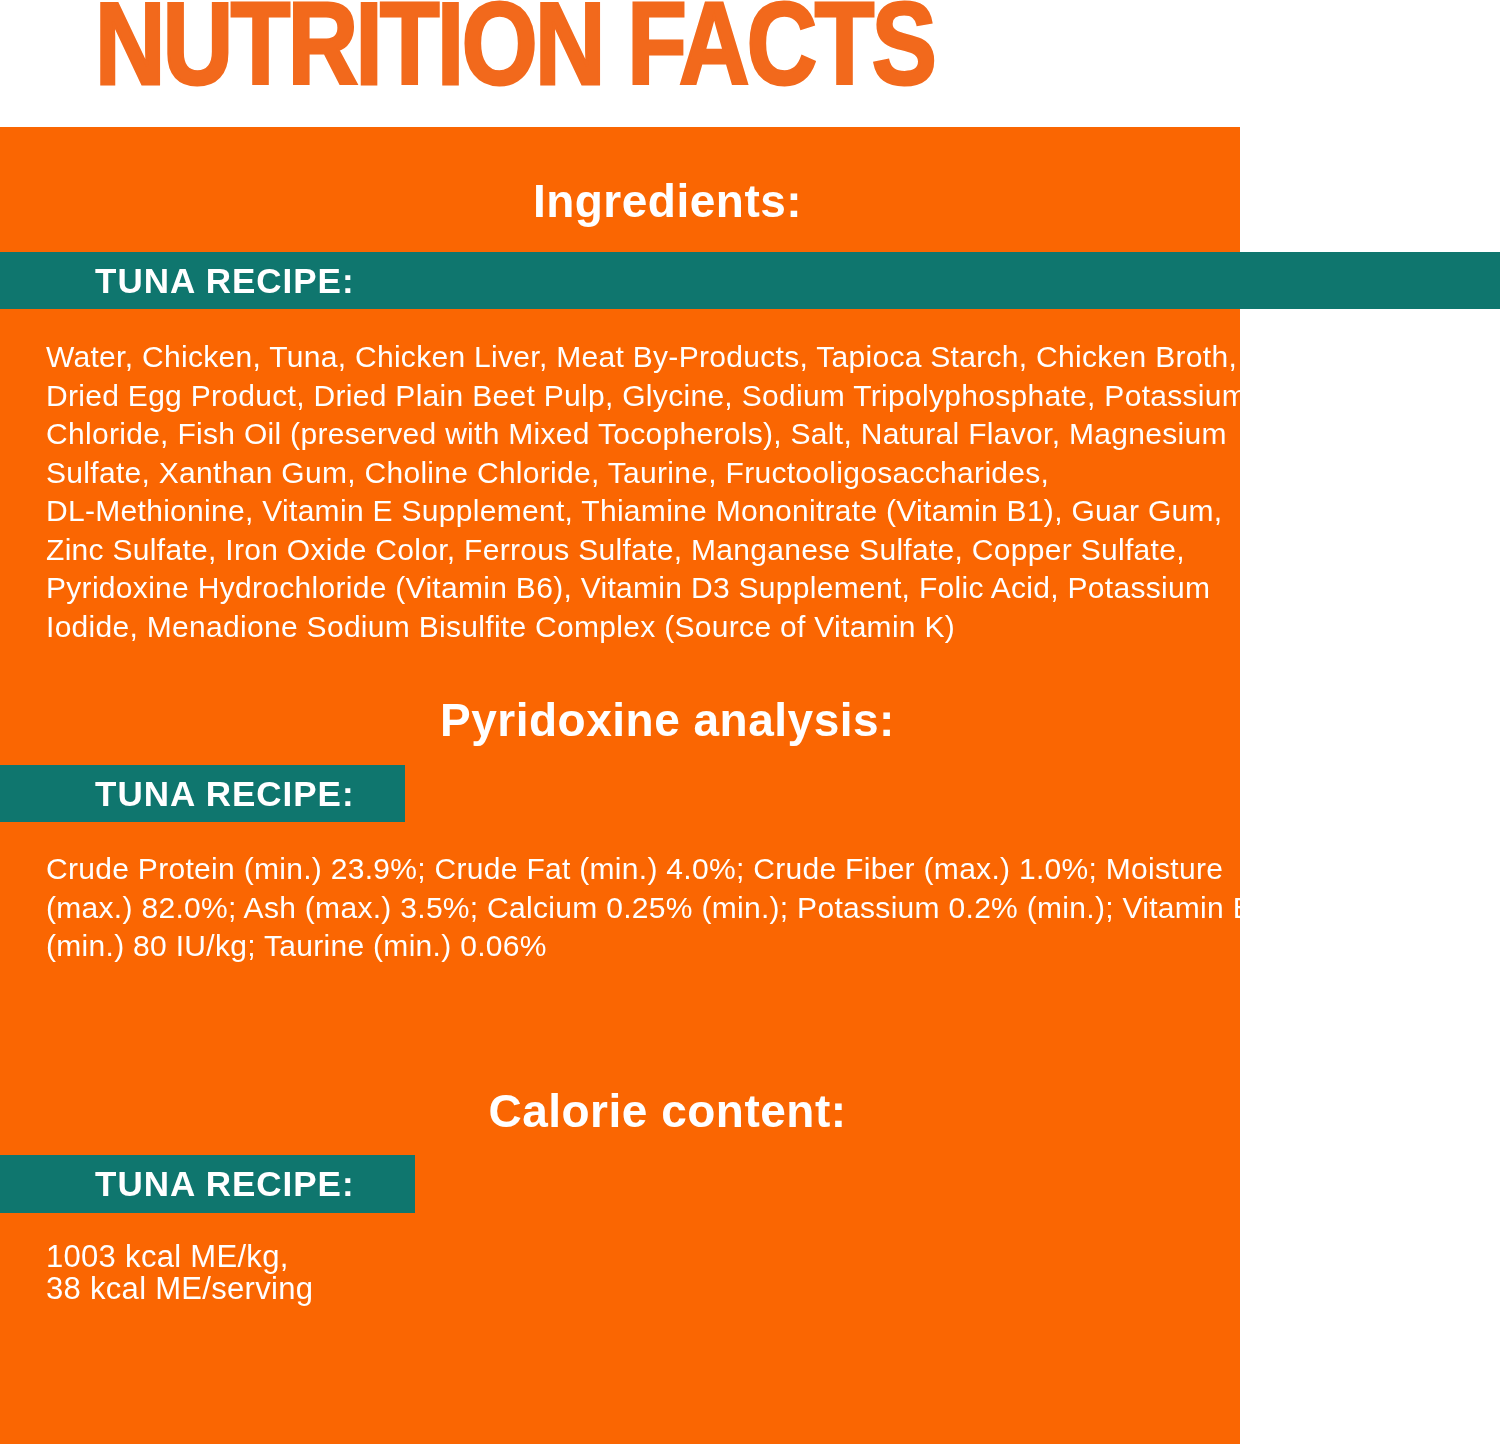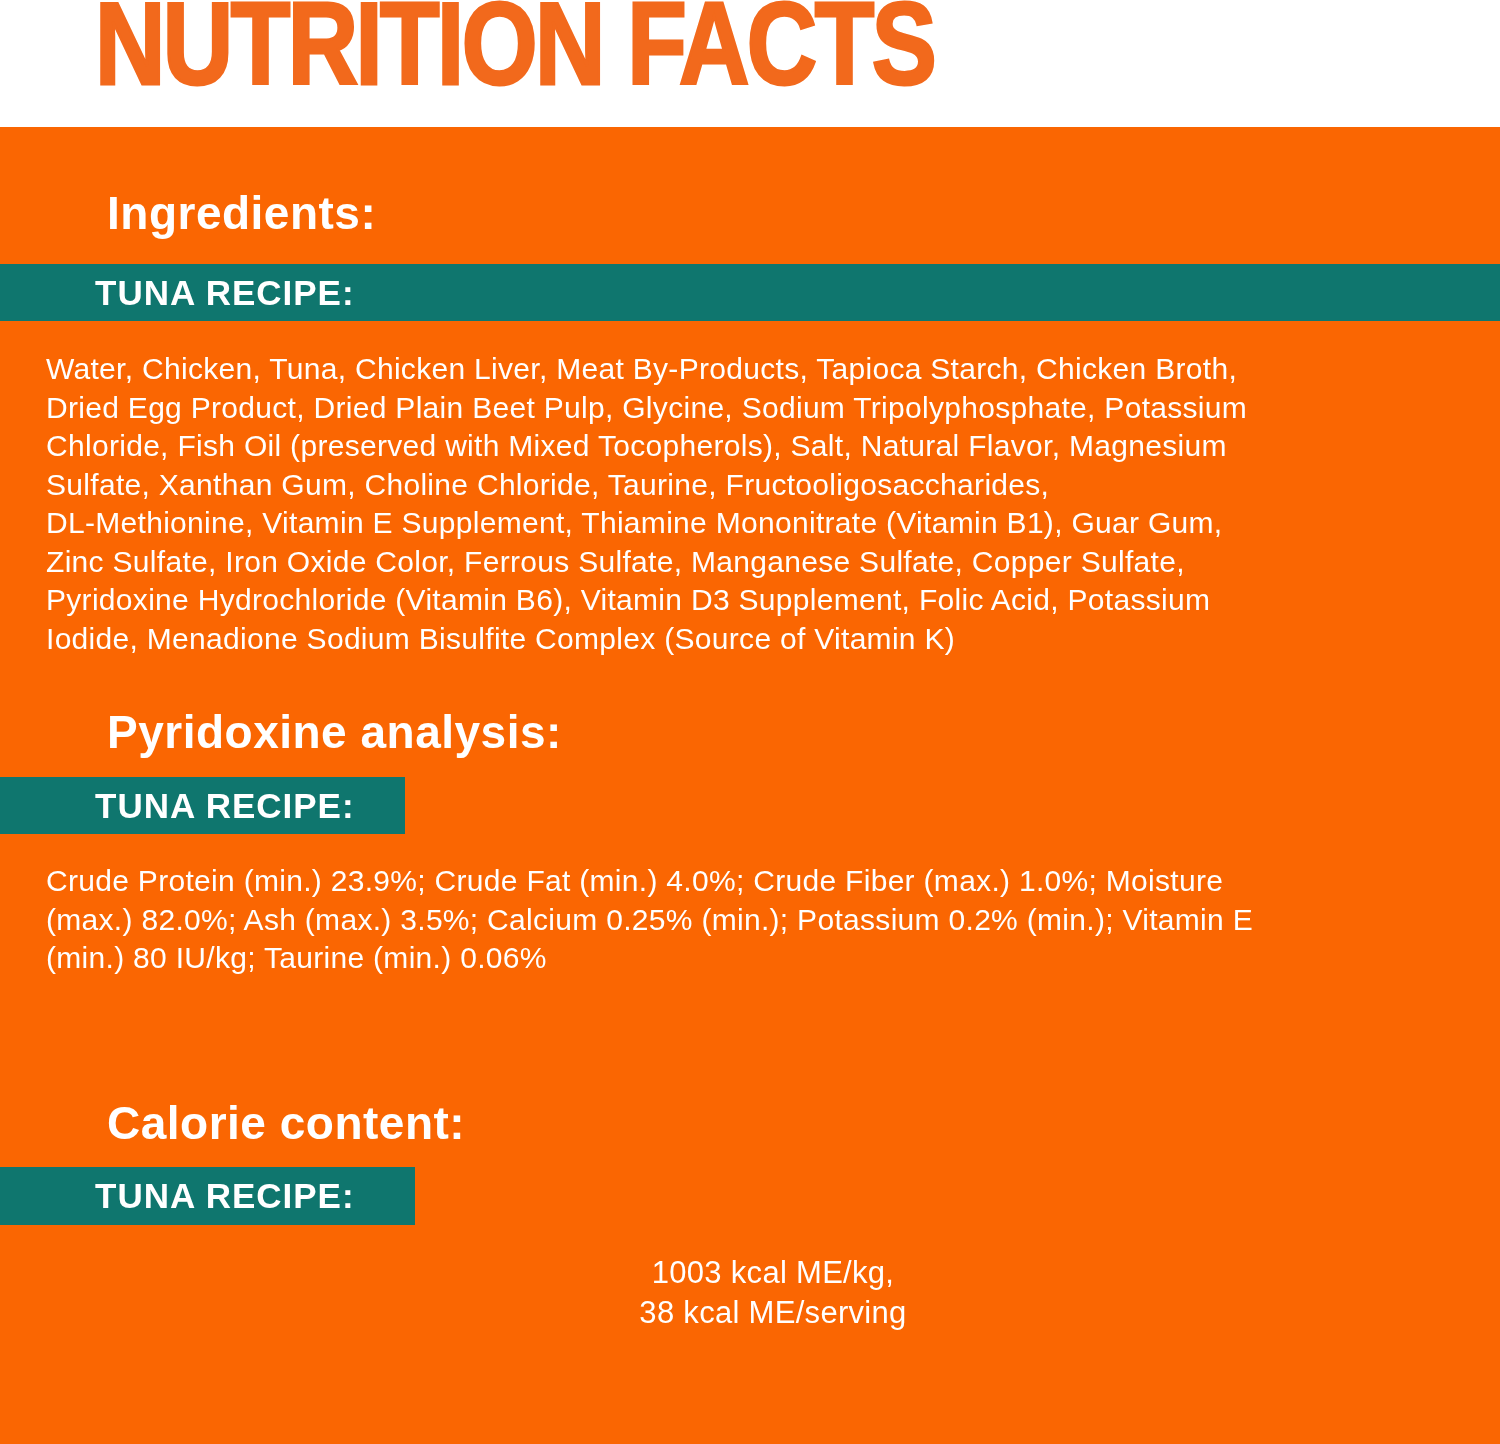--- a/index.html
+++ b/index.html
@@ -7,21 +7,21 @@
     padding: 0;
   }
   body {
     width: 1500px;
     height: 1444px;
     background: #ffffff;
     font-family: "Liberation Sans", sans-serif;
     overflow: hidden;
   }
   .label {
-    width: 1500px;
+    width: 1240px;
     height: 1444px;
     display: flex;
     flex-direction: column;
   }
   .header {
     height: 127px;
     background: #ffffff;
     position: relative;
     overflow: visible;
     flex: 0 0 auto;
@@ -40,27 +40,28 @@
     transform: scaleX(0.84);
     transform-origin: left top;
     -webkit-text-stroke: 3px #f2691c;
   }
   .content {
     flex: 1 1 auto;
     background: #fa6602;
     color: #ffffff;
   }
   .section-heading {
-    margin: 12px;
+    margin: 0;
     padding: 0 0 0 95px;
     font-size: 46px;
     line-height: 52px;
     font-weight: bold;
     letter-spacing: 0.5px;
     color: #ffffff;
+    text-align: center;
   }
   .heading-1 { padding-top: 48px; height: 52px; box-sizing: content-box; }
   .heading-2 { margin-top: 48px; }
   .heading-3 { margin-top: 119px; }
   .recipe-banner {
     background: #0f766e;
     height: 57px;
     display: flex;
     align-items: center;
   }
@@ -79,21 +80,21 @@
     margin: 0;
     padding-left: 46px;
     font-size: 30px;
     line-height: 38.5px;
     letter-spacing: 0.3px;
     color: #ffffff;
     white-space: pre;
   }
   .text-1 { margin-top: 29px; }
   .text-2 { margin-top: 28px; }
-  .text-3 { margin-top: 28px; font-size: 31px; line-height: 40px; text-align: center; }
+  .text-3 { margin-top: 28px; font-size: 31px; line-height: 32px; }
 </style>
 </head>
 <body>
 
 <div class="label">
 
   <div class="header">
     <h1 class="title">NUTRITION FACTS</h1>
   </div>
 

